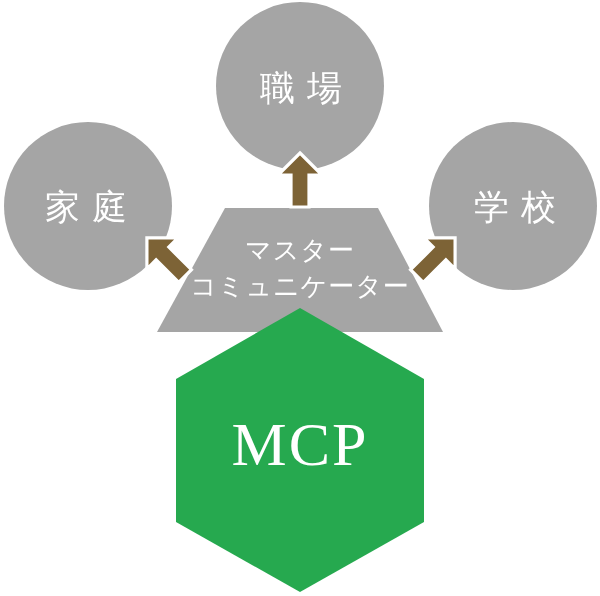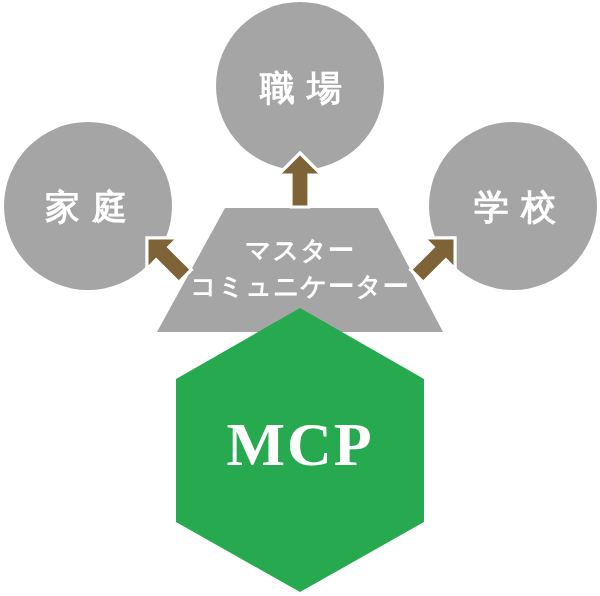--- a/index.html
+++ b/index.html
@@ -7,21 +7,20 @@
     padding: 0;
     background: #ffffff;
   }
   .stage {
     position: relative;
     width: 600px;
     height: 596px;
     background: #ffffff;
     overflow: hidden;
     font-family: "Liberation Serif", "DejaVu Serif", serif;
-    font-weight: bold;
   }
   svg text {
     font-family: "Liberation Serif", "DejaVu Serif", serif;
   }
   .circle-label {
     font-size: 35px;
     letter-spacing: 12px;
   }
   .trap-label {
     font-size: 26px;

